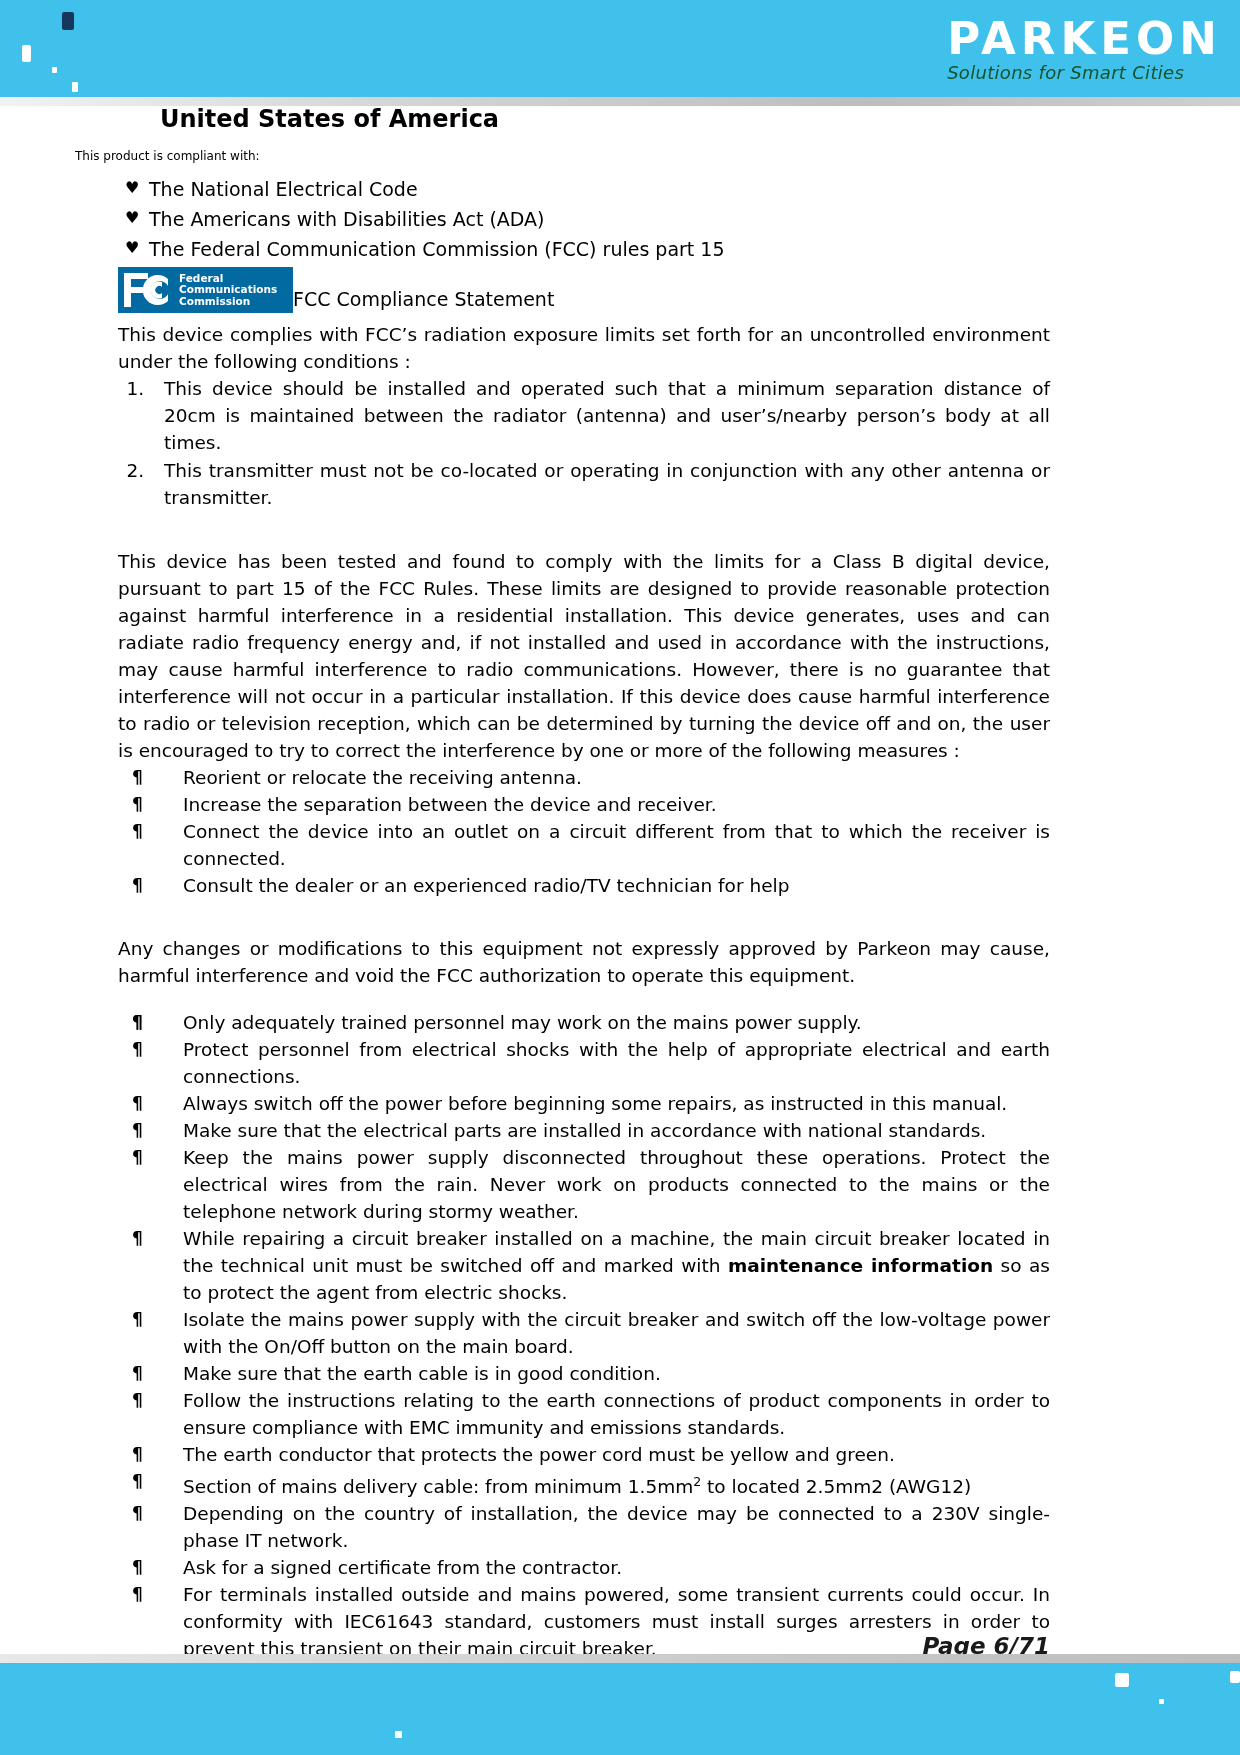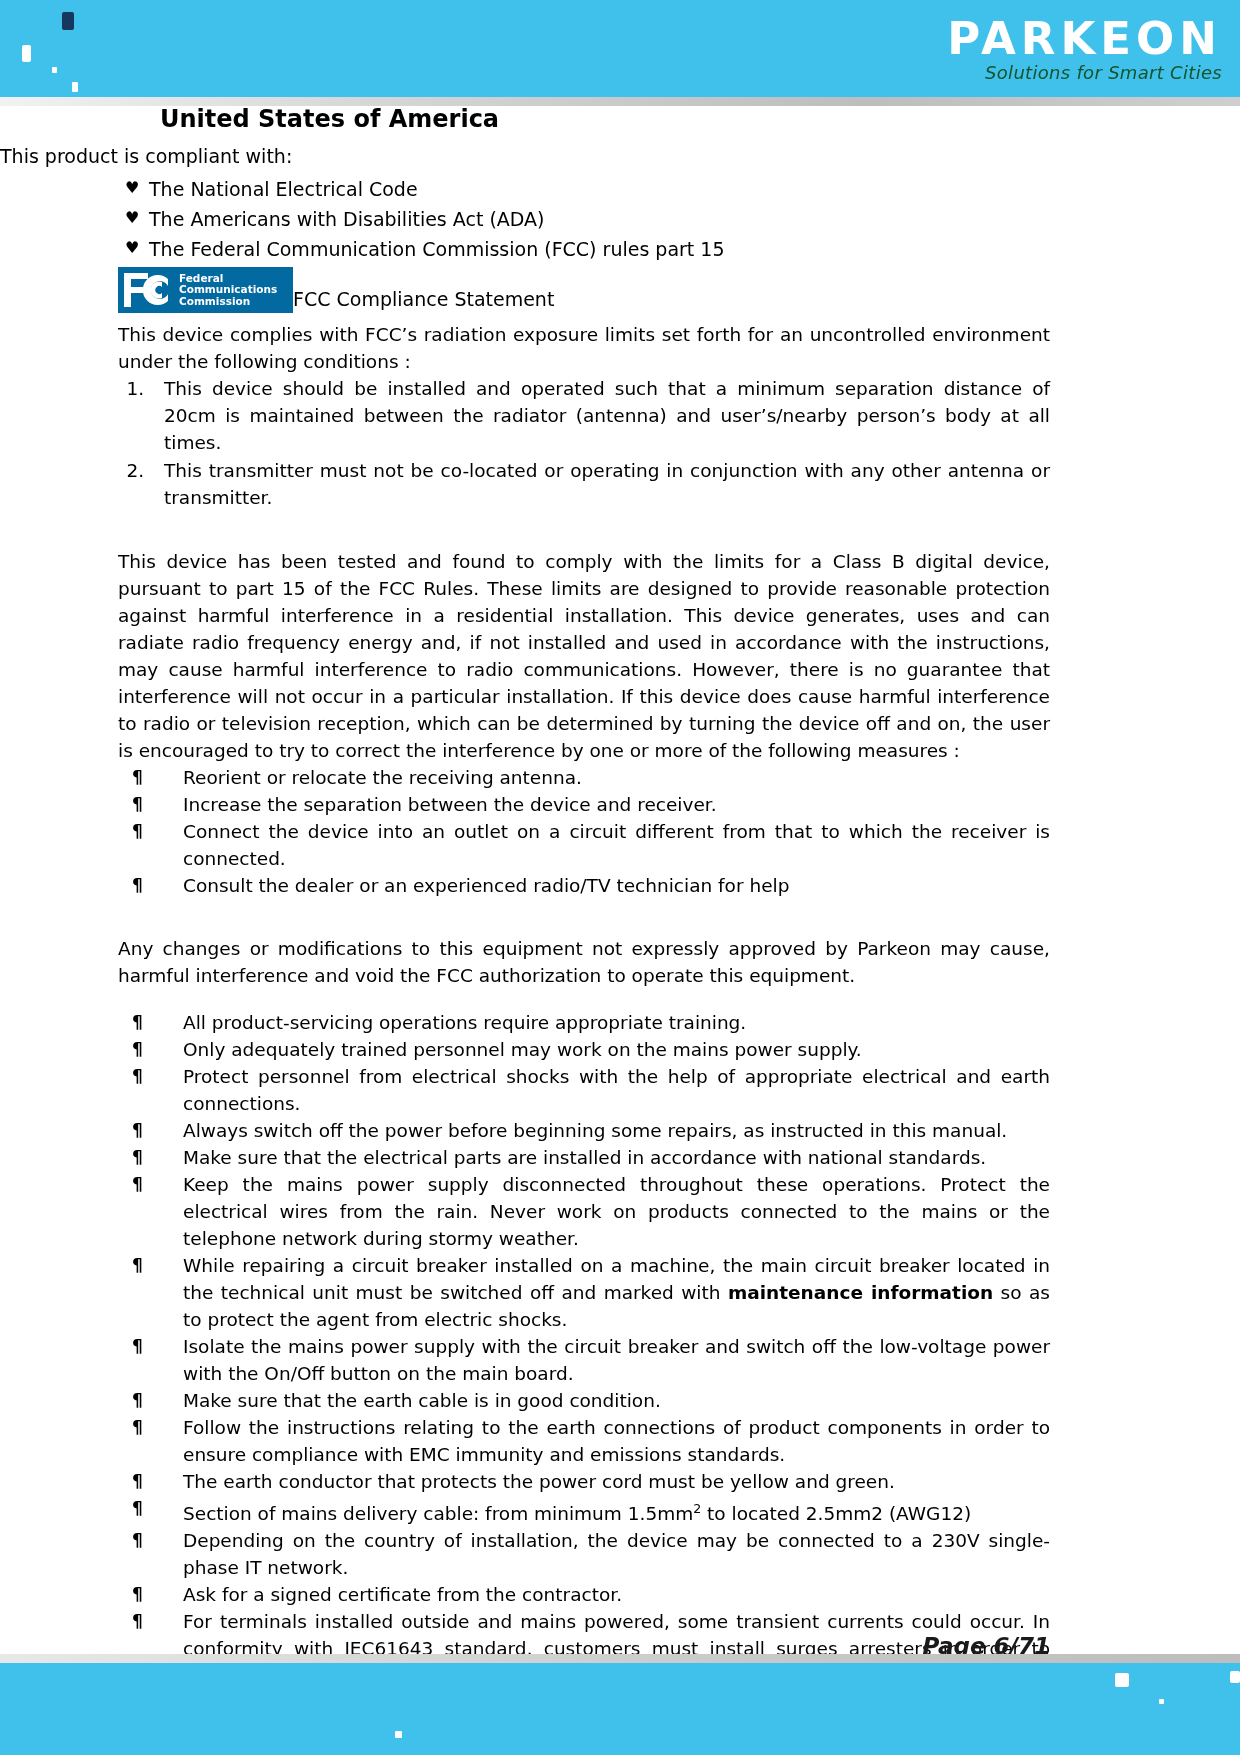--- a/index.html
+++ b/index.html
@@ -28,21 +28,20 @@
   .hsq.dark { background: #16375e; }
   .hsq1 { left: 62px; top: 12px;  width: 12px; height: 18px; border-radius: 2px; }
   .hsq2 { left: 22px; top: 45px;  width: 9px;  height: 17px; border-radius: 2px; }
   .hsq3 { left: 52px; top: 67px;  width: 5px;  height: 6px;  border-radius: 1px; }
   .hsq4 { left: 72px; top: 82px;  width: 6px;  height: 10px; border-radius: 1px; }
 
   .brand {
     position: absolute;
     right: 18px;
     top: 16px;
-    text-align: right;
     color: #ffffff;
   }
   .brand-name {
     font-family: "DejaVu Sans", sans-serif;
     font-size: 45px;
     font-weight: bold;
     letter-spacing: 5px;
     line-height: 46px;
     color: #ffffff;
   }
@@ -102,21 +101,22 @@
   .country-title {
     margin: 0;
     padding: 0 0 0 160px;
     font-size: 24px;
     font-weight: bold;
     color: #000;
     line-height: 26px;
   }
   .intro-line {
     margin: 10px 0 0 0;
-    font-size: 19px;
+    padding-left: 75px;
+    font-size: 12px;
     color: #000;
     line-height: 28px;
   }
   .dia-list {
     list-style: none;
     margin: 4px 0 0 0;
     padding: 0 0 0 125px;
   }
   .dia-list li {
     position: relative;
@@ -322,21 +322,20 @@
   <div class="spacer-lg"></div>
 
   <p class="body-para">Any changes or modifications to this equipment not expressly approved by Parkeon may cause, harmful interference and void the FCC authorization to operate this equipment.</p>
 
 
   <div class="spacer-md"></div>
 
   <ul class="pilcrow-list">
     <li>
       <span class="pmark">¶</span>
-      <span>All product-servicing operations require appropriate training.</span>
     </li>
     <li>
       <span class="pmark">¶</span>
       <span>Only adequately trained personnel may work on the mains power supply.</span>
     </li>
     <li>
       <span class="pmark">¶</span>
       <span>Protect personnel from electrical shocks with the help of appropriate electrical and earth connections.</span>
     </li>
     <li>

